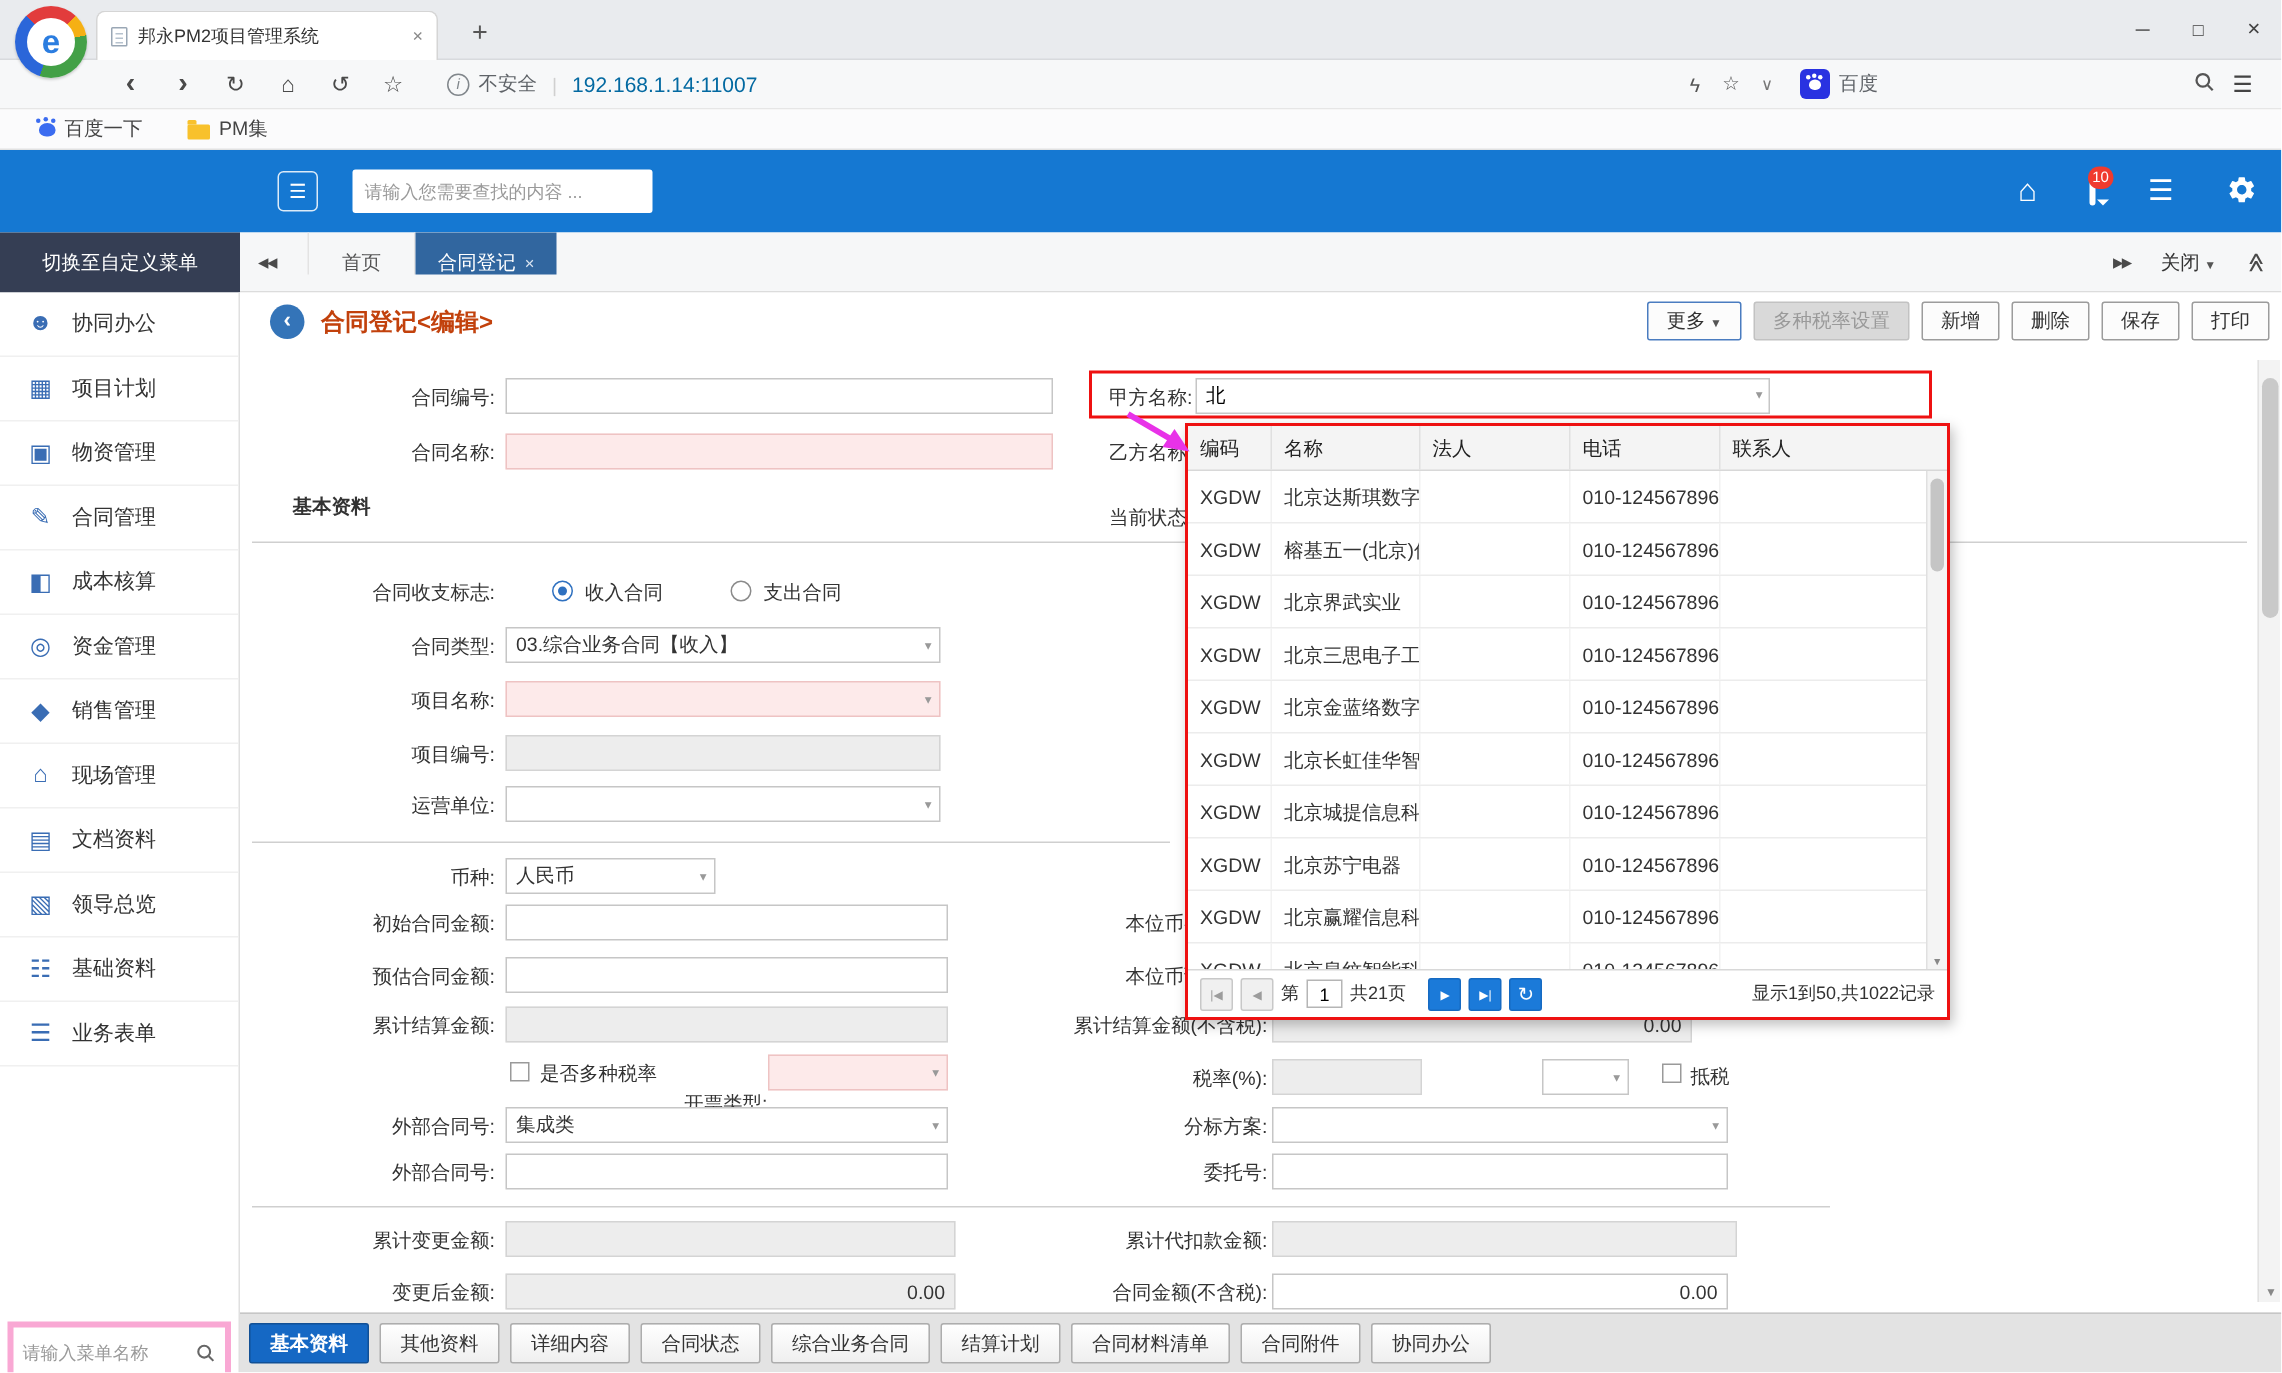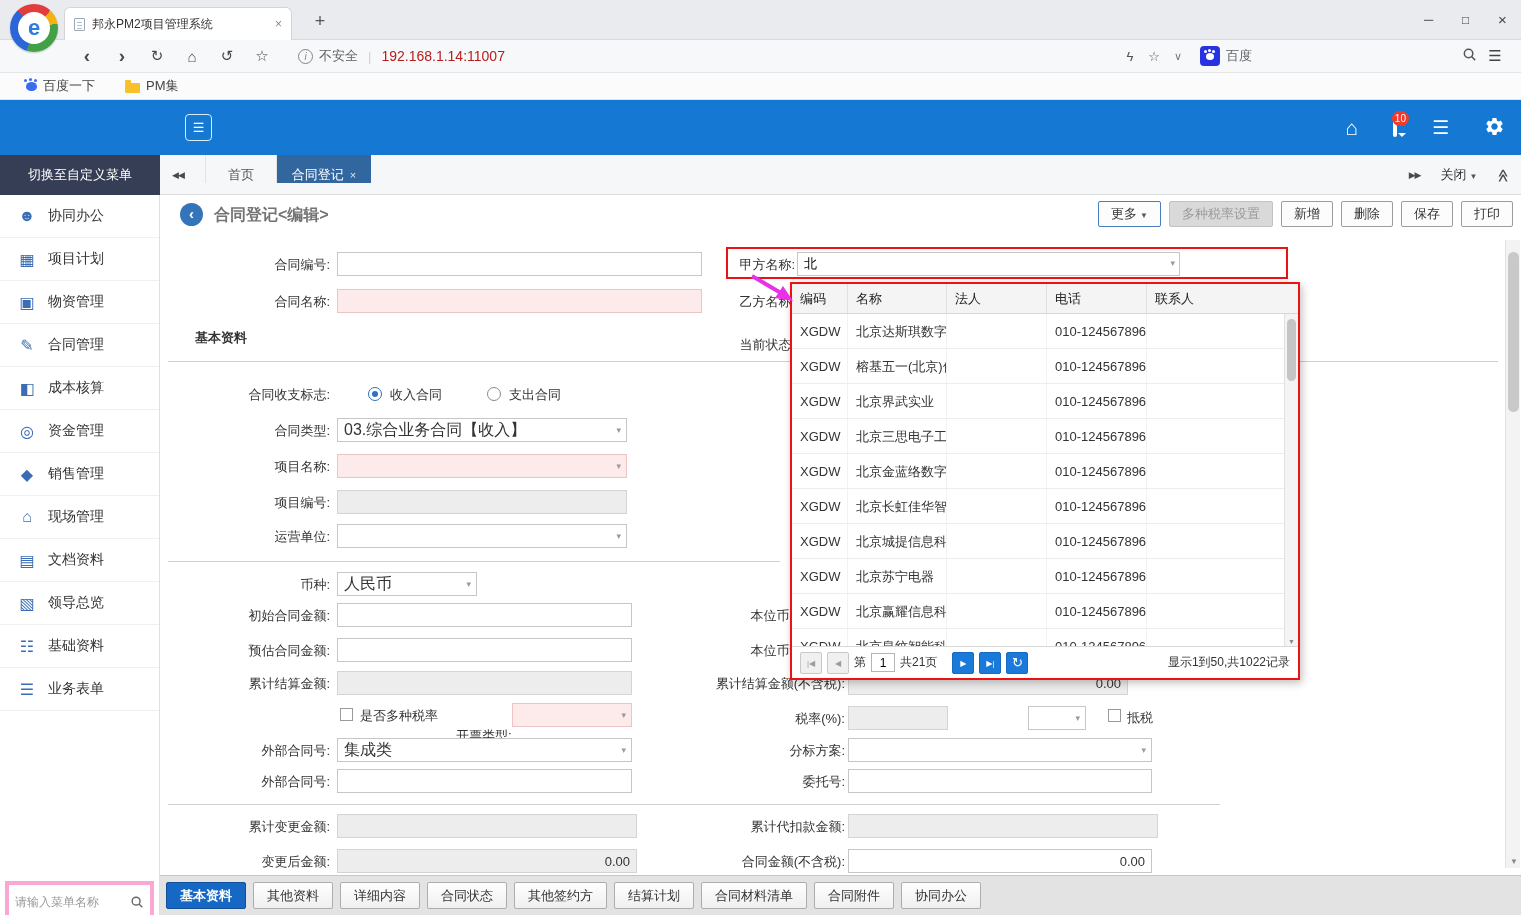--- a/index.html
+++ b/index.html
@@ -26,21 +26,21 @@
   #winctl .mx { font-size: 12px; } #winctl .mn { font-size: 13px; } #winctl .cl { font-size: 15px; }
 
   #addrbar { position: absolute; left: 0; top: 40px; width: 100%; height: 33px; background: #f7f8f9; border-bottom: 1px solid #e6e6e6;
              display: flex; align-items: center; padding-left: 74px; }
   .nav-ico { width: 26px; text-align: center; color: #4a4a4a; font-size: 15px; margin-right: 9px; }
   .nav-ico.big { font-size: 19px; font-weight: bold; }
   .info-ico { width: 15px; height: 15px; border: 1px solid #80868b; border-radius: 50%; color: #80868b; font-size: 10px; line-height: 13px;
               text-align: center; margin: 0 6px 0 14px; font-style: italic; }
   .sec-txt { color: #5f6368; font-size: 13px; font-family: Liberation Mono, monospace; }
   .addr-sep { color: #d0d0d0; margin: 0 10px; }
-  .url-txt { color: #b91c1c; font-size: 14px; }
+  .url-txt { color: #0369a1; font-size: 14px; }
   #addr-right { margin-left: auto; display: flex; align-items: center; padding-right: 12px; }
   #addr-right .ric { width: 24px; text-align: center; color: #555; }
   #baidu-chip { width: 20px; height: 20px; border-radius: 4px; background: #2932e1; margin-left: 10px; display: flex; align-items: center; justify-content: center; }
   .paw { width: 8px; height: 7px; background: #fff; border-radius: 50% 50% 45% 45%; position: relative; }
   .paw::before { content: ""; position: absolute; left: -2px; top: -3px; width: 3px; height: 3px; border-radius: 50%; background: #fff;
                  box-shadow: 4px -1px 0 #fff, 8px 0 0 #fff; }
   #baidu-lbl { color: #5f6368; font-size: 13px; margin-left: 6px; }
   .addr-spacer { width: 205px; }
   #addr-right .menu-ic { font-size: 15px; color: #444; width: 28px; text-align: center; }
 
@@ -96,40 +96,40 @@
   #apptabs-right { position: absolute; right: 10px; top: 0; height: 40px; display: flex; align-items: center; gap: 20px; }
   #apptabs-right .arr { color: #4a4a4a; font-size: 9px; letter-spacing: -1px; }
   #close-menu { color: #333; font-size: 13px; }
   #close-menu .caret { font-size: 8px; color: #555; margin-left: 3px; }
   .rot90 { display: inline-block; transform: rotate(90deg); color: #4a4a4a; font-size: 13px; font-weight: bold; }
 
   
   #content { position: absolute; left: 160px; top: 195px; width: 1361px; height: 680px; background: #fff; }
   #back-circle { position: absolute; left: 20px; top: 8px; width: 23px; height: 23px; border-radius: 50%; background: #3474b8; color: #fff;
                  text-align: center; line-height: 21px; font-size: 15px; font-weight: bold; }
-  #page-title { position: absolute; left: 54px; top: 10px; font-size: 16px; font-weight: bold; color: #737373; }
+  #page-title { position: absolute; left: 54px; top: 10px; font-size: 16px; font-weight: bold; color: #c2410c; }
   #toolbar { position: absolute; right: 8px; top: 6px; display: flex; gap: 8px; }
   .tbtn { height: 26px; line-height: 24px; padding: 0 12px; border: 1px solid #9c9c9c; background: #fcfcfc; border-radius: 2px; font-size: 13px; color: #333; }
   .tbtn.more { border-color: #4a7cc0; }
   .tbtn .caret { font-size: 8px; color: #555; margin-left: 3px; }
   .tbtn.disabled { background: #d9d9d9; color: #9a9a9a; border-color: #c2c2c2; }
 
   .lbl { position: absolute; height: 24px; line-height: 24px; text-align: right; font-size: 13px; color: #333; white-space: nowrap; overflow: hidden; }
   .lbl.w1 { left: 18px; width: 152px; }
   .lbl.ra { left: 485px; width: 150px; }
   .lbl.rb { left: 535px; width: 150px; }
   .lbl.rc { left: 505px; width: 180px; }
   .txt { position: absolute; height: 24px; line-height: 24px; font-size: 13px; color: #333; white-space: nowrap; }
   .fld { position: absolute; height: 24px; border: 1px solid #c6c6c6; background: #fff; font-size: 13px; padding: 0 6px; color: #333; outline: none;
          font-family: "Liberation Sans", "DejaVu Sans", sans-serif; }
   .fld.gray { background: #ededed; border-color: #d4d4d4; }
   .fld.pink { background: #fdeaea; border-color: #eec3c3; }
   .fld.money { text-align: right; }
   .sel { position: absolute; height: 24px; border: 1px solid #c6c6c6; background: #fff; display: flex; align-items: center; padding: 0 18px 0 6px; }
-  .sel .val { flex: 1; overflow: hidden; white-space: nowrap; font-size: 16px; color: #333; }
+  .sel .val { flex: 1; overflow: hidden; white-space: nowrap; font-size: 13px; color: #333; }
   .sel .sc { position: absolute; right: 5px; top: 6px; color: #999; font-size: 9px; }
   .sel.pink { background: #fdeaea; border-color: #eec3c3; }
   .combo { position: absolute; height: 24px; }
   .combo input { width: 100%; height: 100%; border: 1px solid #c6c6c6; padding: 0 18px 0 6px; font-size: 13px; outline: none;
                  font-family: "Liberation Sans", "DejaVu Sans", sans-serif; }
   .combo .sc { position: absolute; right: 5px; top: 6px; color: #999; font-size: 9px; }
   .radio { position: absolute; width: 14px; height: 14px; border: 1px solid #8a8a8a; border-radius: 50%; background: #fff; }
   .radio.on { border-color: #2f71c0; }
   .radio.on::after { content: ""; position: absolute; left: 3px; top: 3px; width: 6px; height: 6px; border-radius: 50%; background: #2f71c0; }
   .chk { position: absolute; width: 13px; height: 13px; border: 1px solid #9a9a9a; background: #fff; }
@@ -231,20 +231,21 @@
       <span>百度一下</span>
     </span>
     <span class="bm-item">
       <span class="folder"></span>
       <span>PM集</span>
     </span>
   </div>
 
   <div id="appheader">
     <span id="hmenu">☰</span>
+    <input id="hsearch" placeholder="请输入您需要查找的内容 ..." style="">
     <div id="hdr-right">
       <span class="h-ico h-home">⌂</span>
       <span class="h-ico">
         <span class="bubble"></span>
         <span class="badge">10</span>
       </span>
       <span class="h-ico h-menu">☰</span>
       <span class="h-ico">
         <svg width="21" height="21" viewBox="0 0 24 24" fill="#fff">
             <path d="M19.14 12.94c.04-.3.06-.61.06-.94 0-.32-.02-.64-.07-.94l2.03-1.58a.49.49 0 00.12-.61l-1.92-3.32a.49.49 0 00-.59-.22l-2.39.96c-.5-.38-1.03-.7-1.62-.94L14.4 2.81a.48.48 0 00-.48-.41h-3.84c-.24 0-.43.17-.47.41l-.36 2.54c-.59.24-1.13.57-1.62.94l-2.39-.96a.49.49 0 00-.59.22L2.74 8.87c-.12.21-.08.47.12.61l2.03 1.58c-.05.3-.09.63-.09.94s.02.64.07.94l-2.03 1.58a.49.49 0 00-.12.61l1.92 3.32c.12.22.37.29.59.22l2.39-.96c.5.38 1.03.7 1.62.94l.36 2.54c.05.24.24.41.48.41h3.84c.24 0 .44-.17.47-.41l.36-2.54c.59-.24 1.13-.56 1.62-.94l2.39.96c.22.08.47 0 .59-.22l1.92-3.32a.49.49 0 00-.12-.61l-2.01-1.58zM12 15.6A3.61 3.61 0 018.4 12c0-1.98 1.62-3.6 3.6-3.6s3.6 1.62 3.6 3.6-1.62 3.6-3.6 3.6z"></path>
@@ -544,21 +545,21 @@
         <span class="pg-sum">显示1到50,共1022记录</span>
       </div>
     </div>
   </div>
 
   <div id="btabs">
     <span class="btab active">基本资料</span>
     <span class="btab">其他资料</span>
     <span class="btab">详细内容</span>
     <span class="btab">合同状态</span>
-    <span class="btab">其他签约方</span>
+    <span class="btab">综合业务合同</span>
     <span class="btab">结算计划</span>
     <span class="btab">合同材料清单</span>
     <span class="btab">合同附件</span>
     <span class="btab">协同办公</span>
   </div>
 
   <div id="main-scroll">
     <div class="thumb"></div>
     <span class="dn">▼</span>
   </div>

